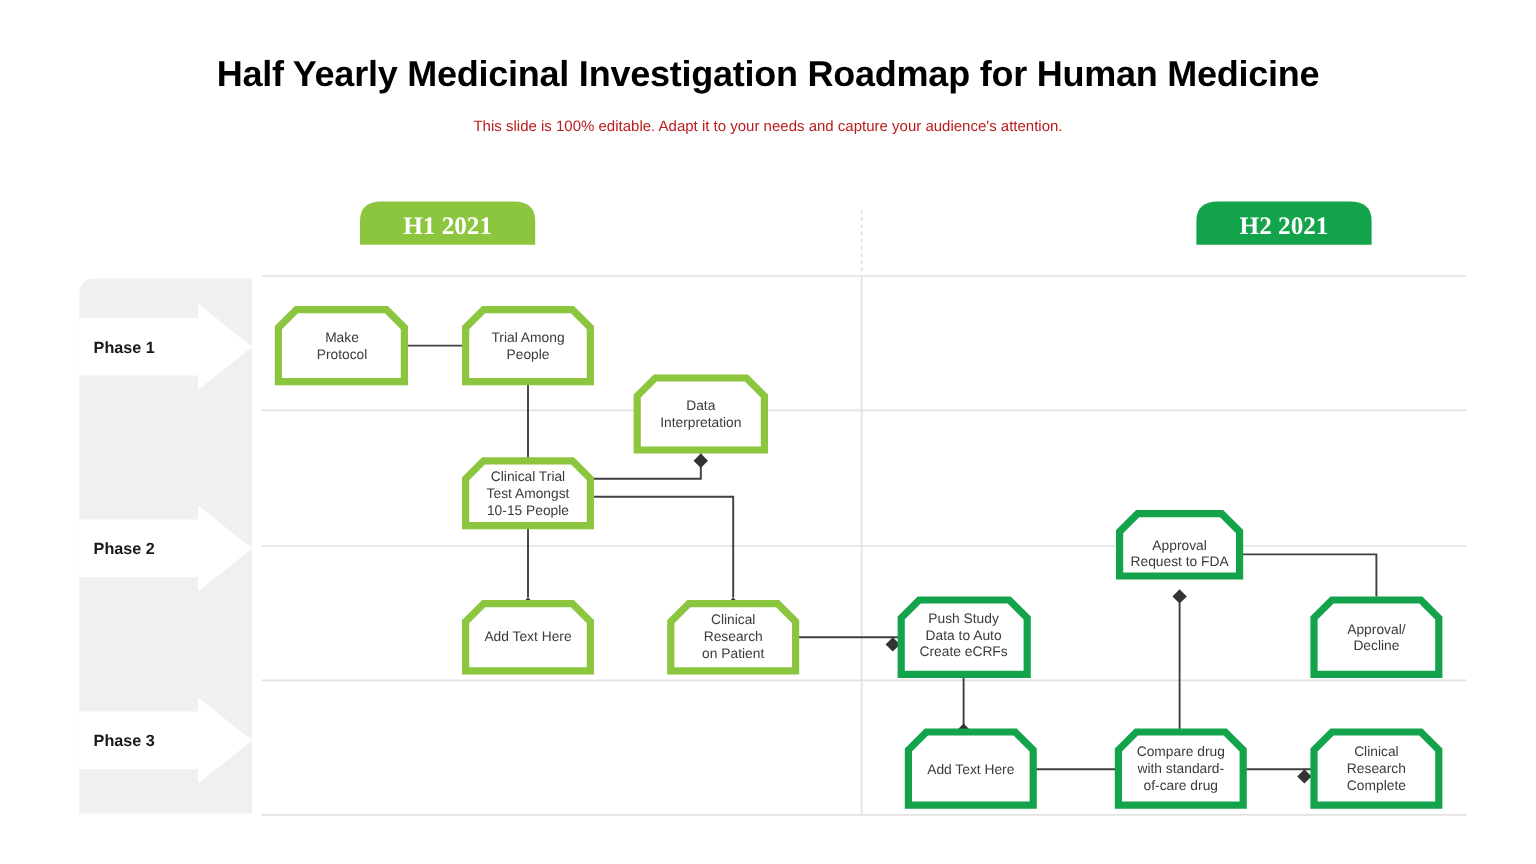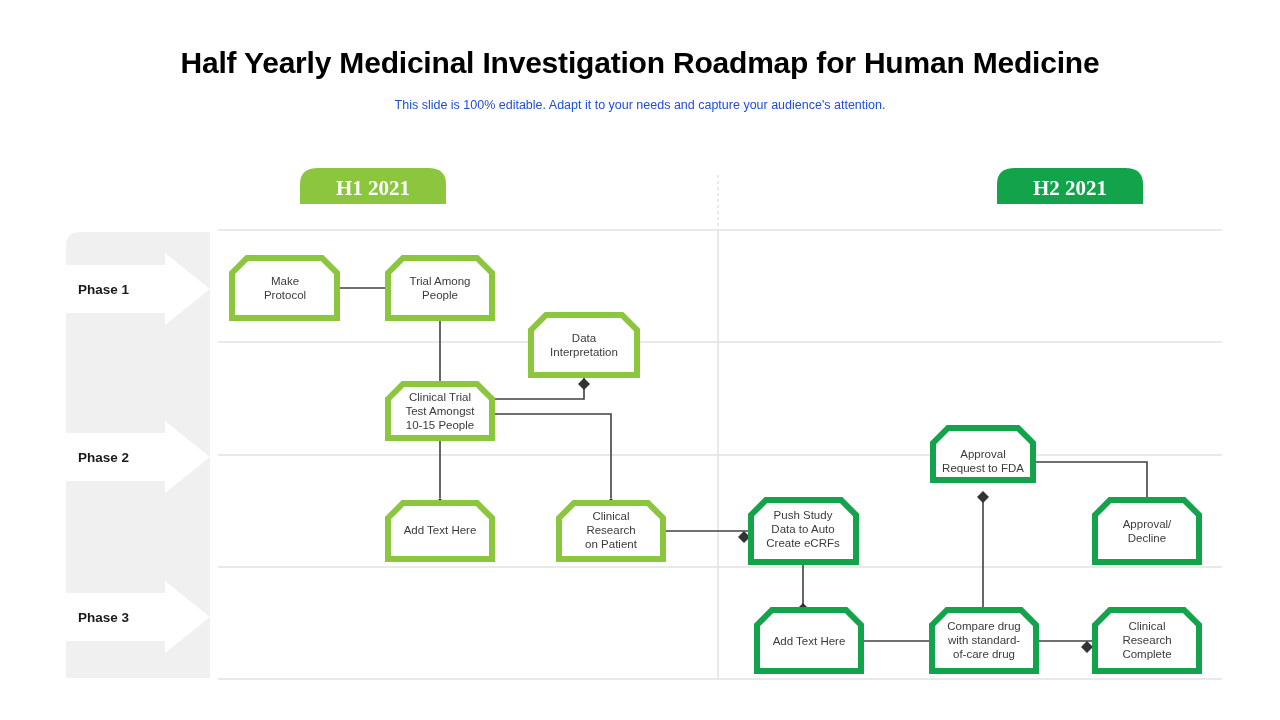--- a/index.html
+++ b/index.html
@@ -23,21 +23,21 @@
     font-weight: bold;
     color: #000000;
     letter-spacing: -0.2px;
     font-family: "Liberation Sans", sans-serif;
   }
   #subtitle {
     position: absolute;
     top: 78px; left: 0; width: 1280px;
     text-align: center;
     font-size: 12.5px;
-    color: #1d4ed8;
+    color: #b91c1c;
     font-family: "Liberation Sans", sans-serif;
   }
   #diagram {
     position: absolute;
     top: 0; left: 0;
     width: 1280px; height: 720px;
   }
   svg text { font-family: "Liberation Sans", sans-serif; }
   .node-label { font-size: 11.5px; fill: #3b3b3b; text-anchor: middle; }
   .phase-label { font-size: 13.5px; font-weight: bold; fill: #1a1a1a; }

